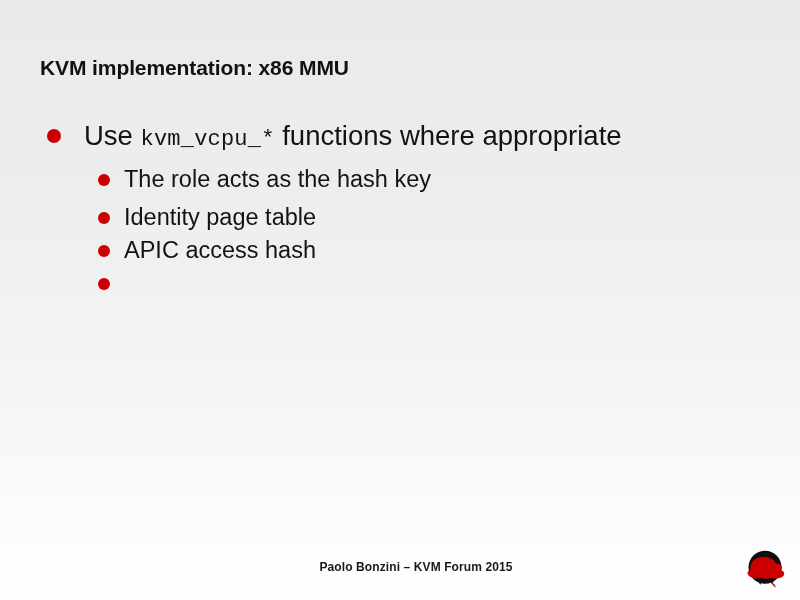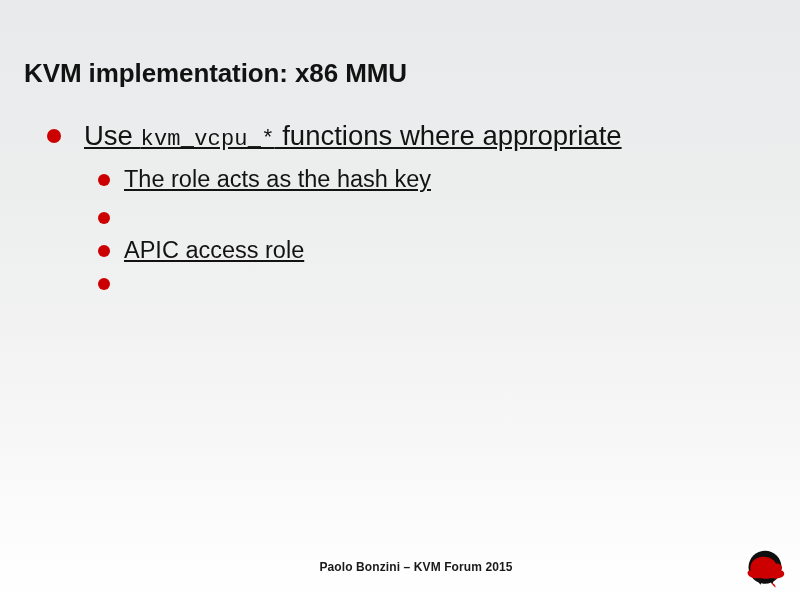--- a/index.html
+++ b/index.html
@@ -19,24 +19,24 @@
     width: 800px;
     height: 600px;
     box-sizing: border-box;
     background: linear-gradient(to bottom, #e9eaec 0%, #eceded 30%, #f4f4f5 62%, #fbfbfb 85%, #ffffff 100%);
     overflow: hidden;
   }
 
   
   #title {
     position: absolute;
-    left: 24px;
+    left: 40px;
     top: 42px;
     width: 720px;
-    font-size: 26px;
+    font-size: 21px;
     font-weight: bold;
     color: #121212;
     letter-spacing: -0.1px;
     line-height: 1.15;
     white-space: nowrap;
   }
 
   
   #body {
     position: absolute;
@@ -52,21 +52,20 @@
   }
 
   .bullet .dot {
     position: absolute;
     border-radius: 50%;
     background: #cc0000;
   }
 
   .bullet .txt {
     display: block;
-    text-decoration: underline;
   }
 
   
   .lvl1 {
     margin: 0 0 4px 0;
     padding-left: 84px;
     padding-right: 40px;
     font-size: 27.5px;
     line-height: 35px;
     min-height: 35px;
@@ -147,25 +146,26 @@
 
     <div class="bullet lvl2 gap-before">
       <span class="dot"></span>
       <span class="txt">The role acts as the hash key</span>
     </div>
 
 
 
     <div class="bullet lvl2 gap-before">
       <span class="dot"></span>
+      <span class="txt">Identity page table</span>
     </div>
 
     <div class="bullet lvl2">
       <span class="dot"></span>
-      <span class="txt">APIC access role</span>
+      <span class="txt">APIC access hash</span>
     </div>
 
     <div class="bullet lvl2">
       <span class="dot"></span>
     </div>
 
   </div>
 
   <div id="footer">Paolo Bonzini – KVM Forum 2015</div>
 

